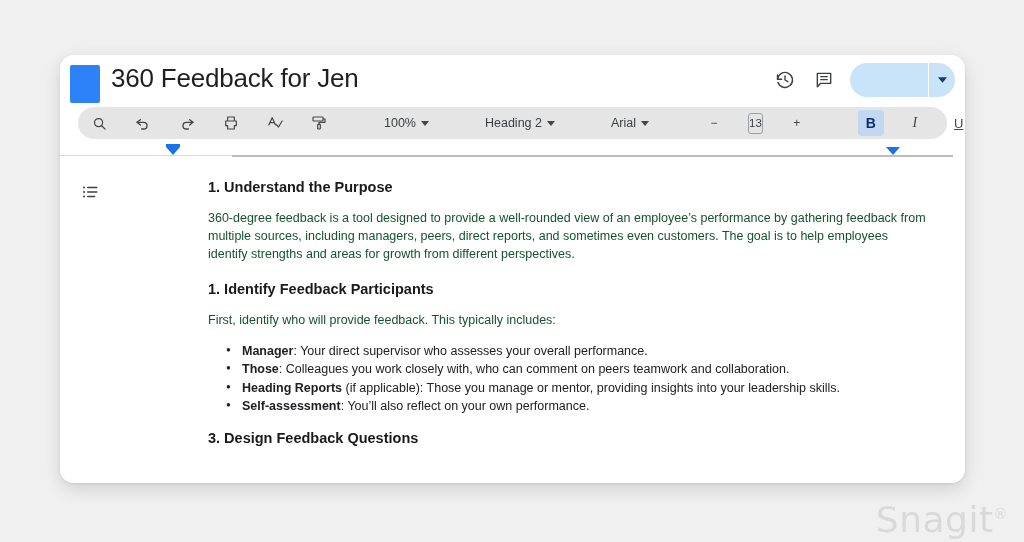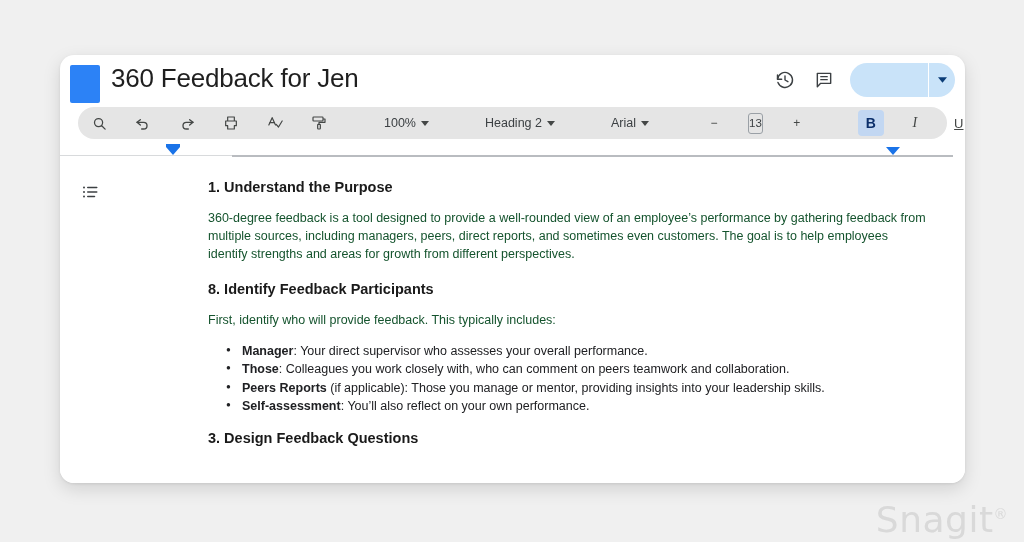--- a/index.html
+++ b/index.html
@@ -488,35 +488,35 @@
 
     <div class="doc-page">
       <div class="sp-1"></div>
 
       <h3 class="doc-h3">1. Understand the Purpose</h3>
       <div class="sp-2"></div>
       <p class="doc-p">360-degree feedback is a tool designed to provide a well-rounded view of an employee’s performance by gathering feedback from multiple sources, including managers, peers, direct reports, and sometimes even customers. The goal is to help employees identify strengths and areas for growth from different perspectives.</p>
 
       <div class="sp-3"></div>
 
-      <h3 class="doc-h3">8. Identify Feedback Participants</h3>
+      <h3 class="doc-h3">1. Identify Feedback Participants</h3>
       <div class="sp-4"></div>
       <p class="doc-p">First, identify who will provide feedback. This typically includes:</p>
 
       <div class="sp-5"></div>
 
       <ul class="doc-ul">
         <li class="doc-li">
           <b>Manager</b><span>: Your direct supervisor who assesses your overall performance.</span>
         </li>
         <li class="doc-li">
           <b>Those</b><span>: Colleagues you work closely with, who can comment on peers teamwork and collaboration.</span>
         </li>
         <li class="doc-li">
-          <b>Peers Reports</b><span> (if applicable): Those you manage or mentor, providing insights into your leadership skills.</span>
+          <b>Heading Reports</b><span> (if applicable): Those you manage or mentor, providing insights into your leadership skills.</span>
         </li>
         <li class="doc-li">
           <b>Self-assessment</b><span>: You’ll also reflect on your own performance.</span>
         </li>
       </ul>
 
       <div class="sp-6"></div>
 
       <h3 class="doc-h3">3. Design Feedback Questions</h3>
     </div>

